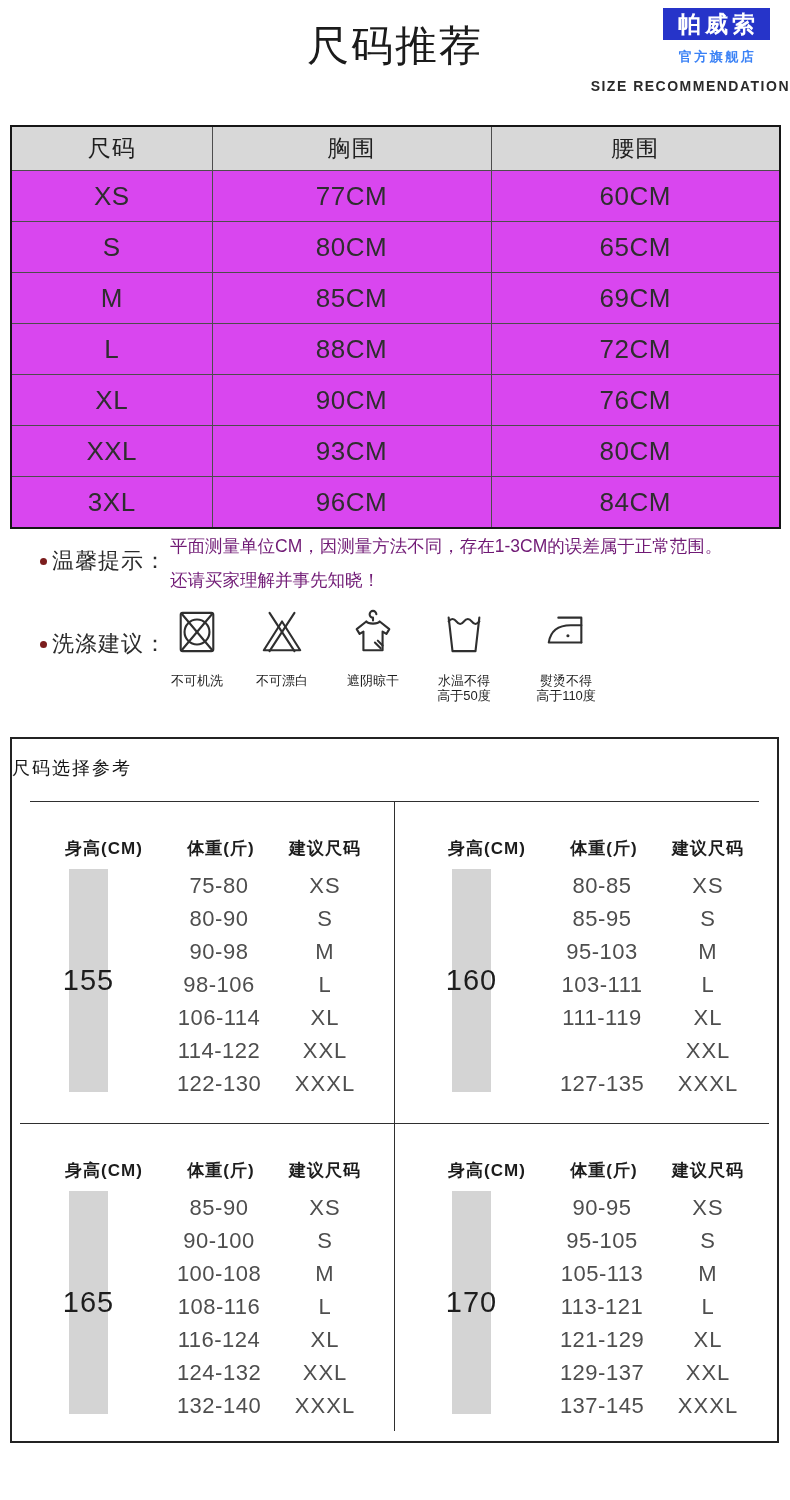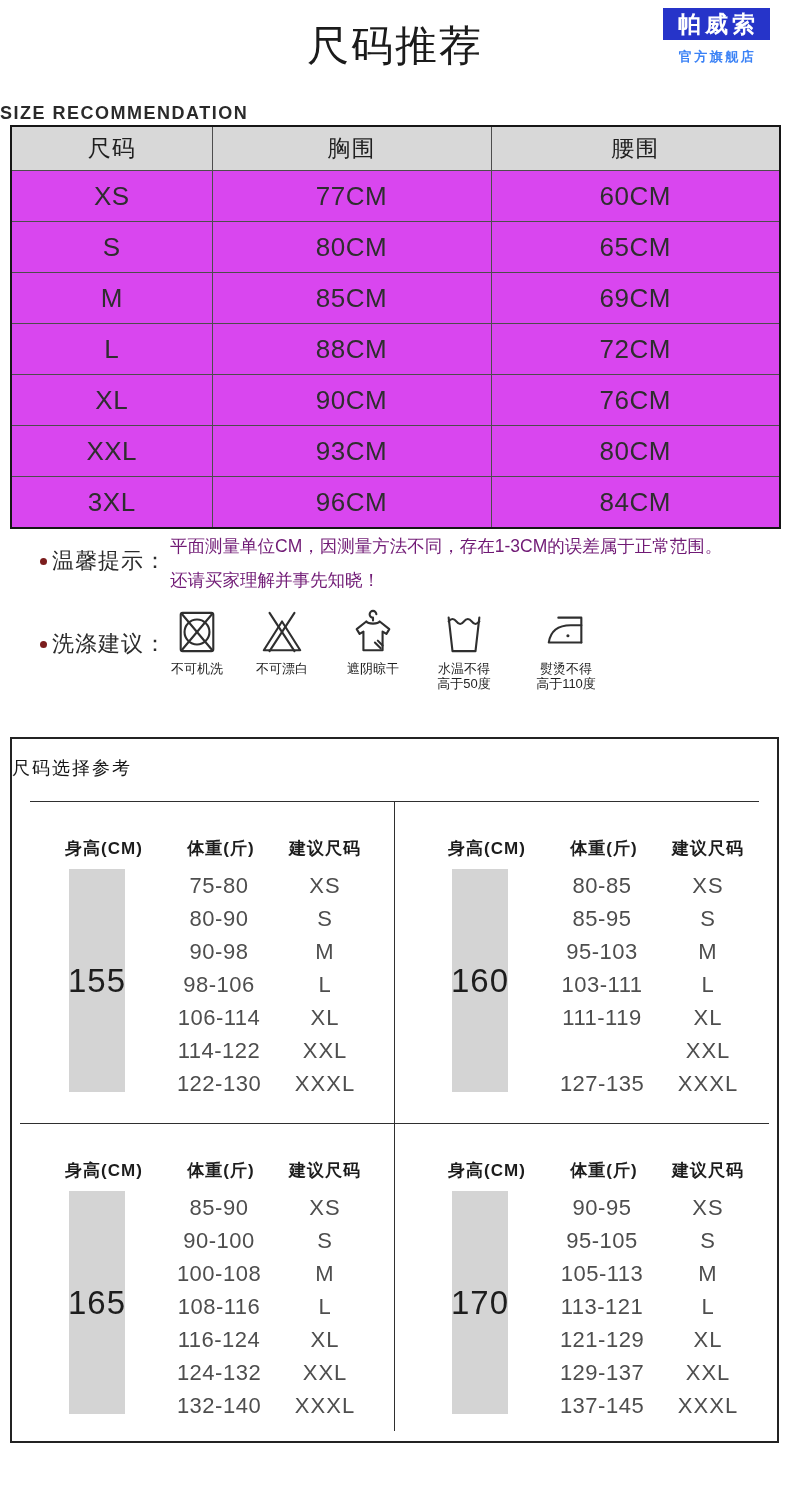--- a/index.html
+++ b/index.html
@@ -3,22 +3,22 @@
 <meta charset="utf-8">
 <style>
   html,body{margin:0;padding:0;background:#ffffff;}
   .canvas{
     position:relative;width:790px;height:1500px;background:#ffffff;overflow:hidden;
     font-family:"Liberation Sans","DejaVu Sans",sans-serif;color:#222;
   }
   
   .page-title{position:absolute;top:18px;left:0;right:0;text-align:center;
     font-size:42px;font-weight:500;letter-spacing:2px;color:#1b1b1b;}
-  .page-subtitle{position:absolute;top:78px;left:0;right:0;text-align:left;
-    font-size:18px;font-weight:600;letter-spacing:1.5px;color:#2a2a2a;margin-top:25px;}
+  .page-subtitle{position:absolute;top:78px;left:0;right:0;text-align:right;
+    font-size:14px;font-weight:600;letter-spacing:1.5px;color:#2a2a2a;}
   .brand{position:absolute;top:8px;right:20px;width:107px;text-align:center;}
   .brand-box{height:32px;line-height:32px;background:#2634c9;color:#fff;
     font-size:23px;font-weight:700;letter-spacing:4px;padding-left:4px;box-sizing:border-box;}
   .brand-store{margin-top:8px;color:#3b82f6;font-size:13px;font-weight:600;letter-spacing:2.5px;padding-left:2px;}
   
   table.size-table{position:absolute;left:10px;top:125px;width:769px;
     border-collapse:collapse;table-layout:fixed;background:#d946ef;}
   table.size-table,table.size-table th,table.size-table td{border:1px solid #4d4d4d;}
   table.size-table{border:2px solid #161616;}
   table.size-table th{height:41px;background:#d8d8d8;font-size:23px;font-weight:500;
@@ -30,43 +30,43 @@
   .dot-tips{left:40px;top:558px;}
   .dot-wash{left:40px;top:641px;}
   .tips-label{position:absolute;left:52px;top:546px;font-size:22px;color:#2b2b2b;letter-spacing:1px;}
   .tips-text{position:absolute;left:170px;top:529px;width:606px;font-size:17.5px;
     line-height:34px;color:#701a75;}
   
   .wash-label{position:absolute;left:52px;top:629px;font-size:22px;color:#2b2b2b;letter-spacing:1px;}
   .wash-item{position:absolute;top:608px;width:96px;text-align:center;}
   .wash-item svg{width:46px;height:48px;stroke:#2f2f2f;fill:none;stroke-width:2.2;
     stroke-linecap:round;stroke-linejoin:round;}
-  .wash-caption{margin-top:1px;font-size:13px;color:#1f1f1f;white-space:pre-line;line-height:15px;}
+  .wash-caption{margin-top:13px;font-size:13px;color:#1f1f1f;white-space:pre-line;line-height:15px;}
   .wi-1{left:149px;} .wi-2{left:234px;} .wi-3{left:325px;} .wi-4{left:416px;} .wi-5{left:518px;}
   
   .ref-card{position:absolute;left:10px;top:737px;width:765px;height:702px;
     border:2px solid #232323;background:#fff;}
   .ref-title{position:absolute;top:17px;left:0;right:0;text-align:left;
     font-size:18px;font-weight:500;letter-spacing:2px;color:#161616;}
   .ref-underline{position:absolute;top:62px;left:18px;right:18px;height:1px;background:#2f2f2f;}
   .ref-vdivider{position:absolute;top:62px;bottom:10px;left:382px;width:1px;background:#2f2f2f;}
   .ref-hdivider{position:absolute;top:384px;left:8px;right:8px;height:1px;background:#2f2f2f;}
   .quad{position:absolute;width:382px;}
   .quad-tl{left:0;top:70px;height:314px;}
   .quad-tr{left:383px;top:70px;height:314px;}
   .quad-bl{left:0;top:392px;height:306px;}
   .quad-br{left:383px;top:392px;height:306px;}
   .qh{position:absolute;top:28px;font-size:17px;font-weight:600;color:#1c1c1c;
     text-align:center;letter-spacing:1px;}
   .qh-height{left:36px;width:112px;}
   .qh-weight{left:150px;width:118px;}
   .qh-size{left:262px;width:102px;}
-  .quad-bar{position:absolute;left:57px;top:60px;width:56px;height:223px;background:#d4d4d4;
+  .quad-bar{position:absolute;left:57px;top:60px;width:39px;height:223px;background:#d4d4d4;
     display:flex;align-items:center;justify-content:center;
-    font-size:33px;color:#1d1d1d;letter-spacing:1px;}
+    font-size:29px;color:#1d1d1d;letter-spacing:1px;}
   .quad-rows{position:absolute;left:0;right:0;top:60px;}
   .quad-row{position:relative;height:33px;line-height:33px;}
   .qr-weight{position:absolute;left:128px;width:158px;text-align:center;
     font-size:22px;color:#4e4e4e;letter-spacing:0.5px;}
   .qr-size{position:absolute;left:266px;width:94px;text-align:center;
     font-size:22px;color:#4e4e4e;letter-spacing:1px;}
 </style>
 </head>
 <body>
 

